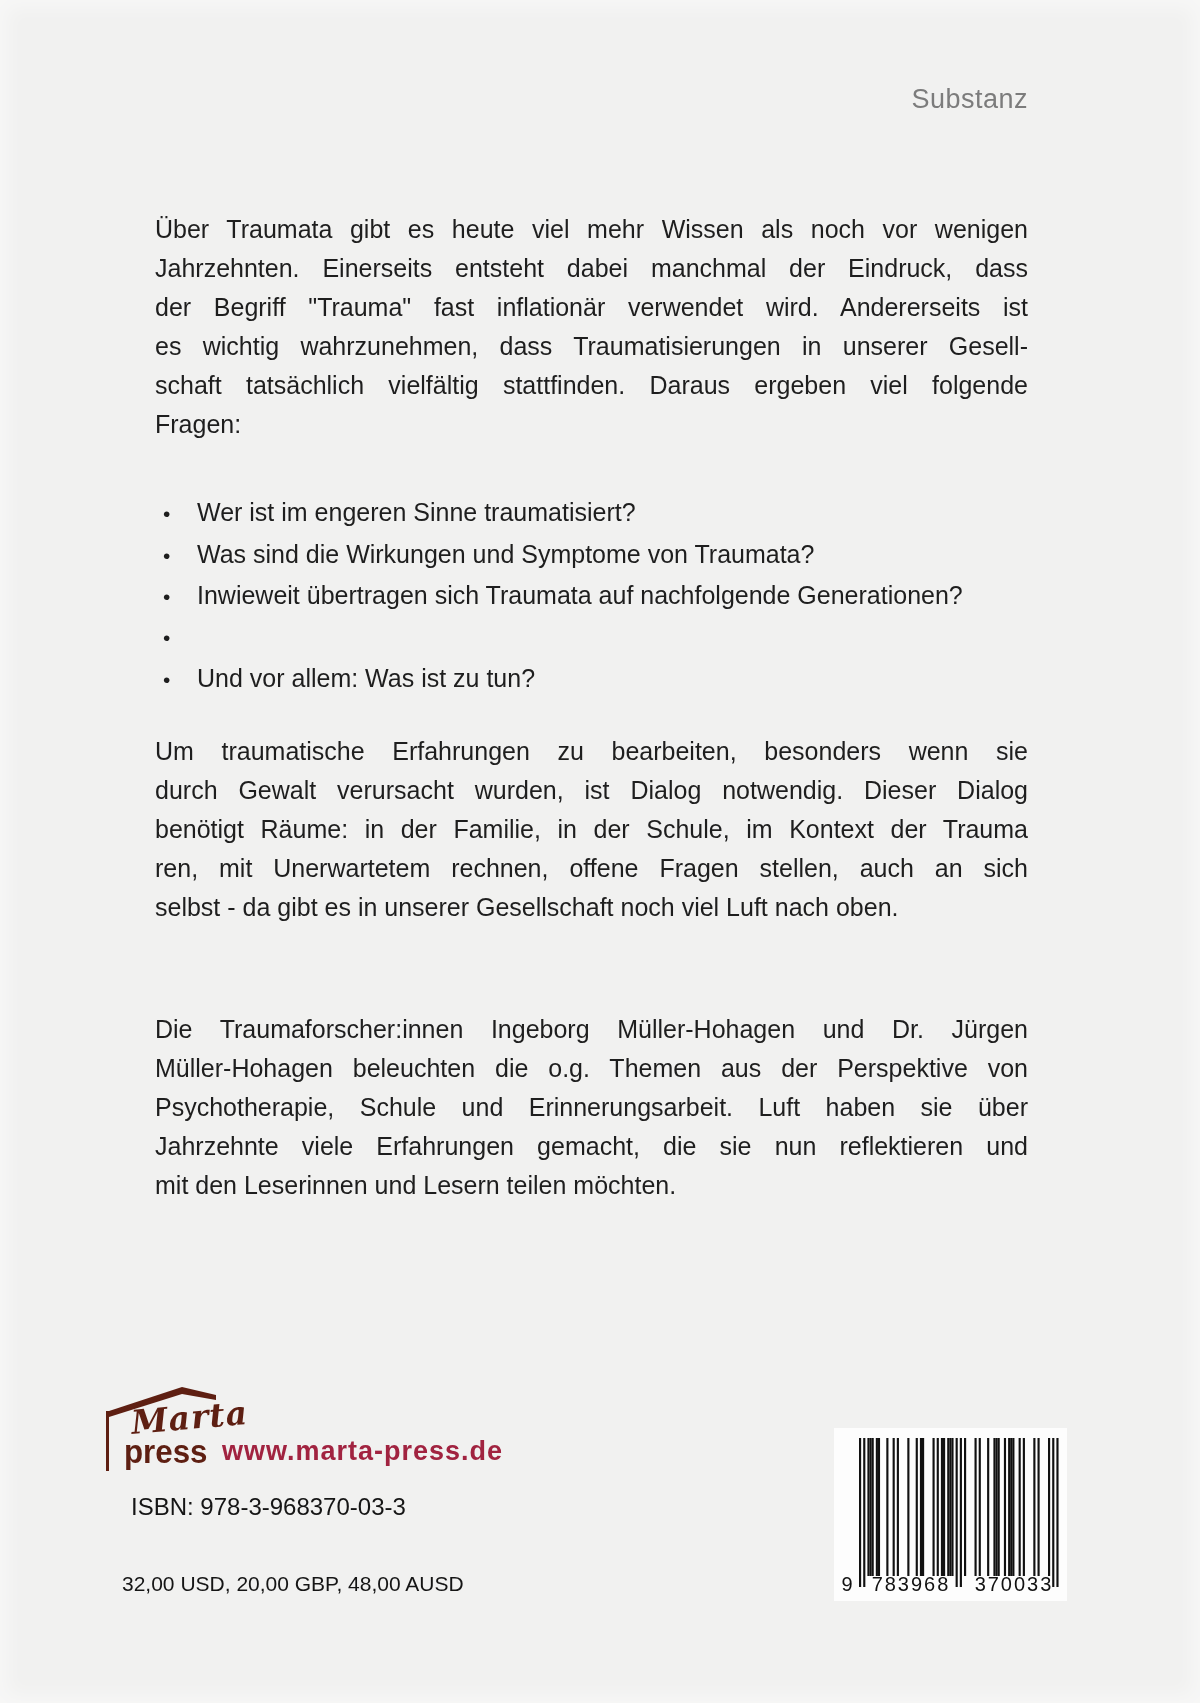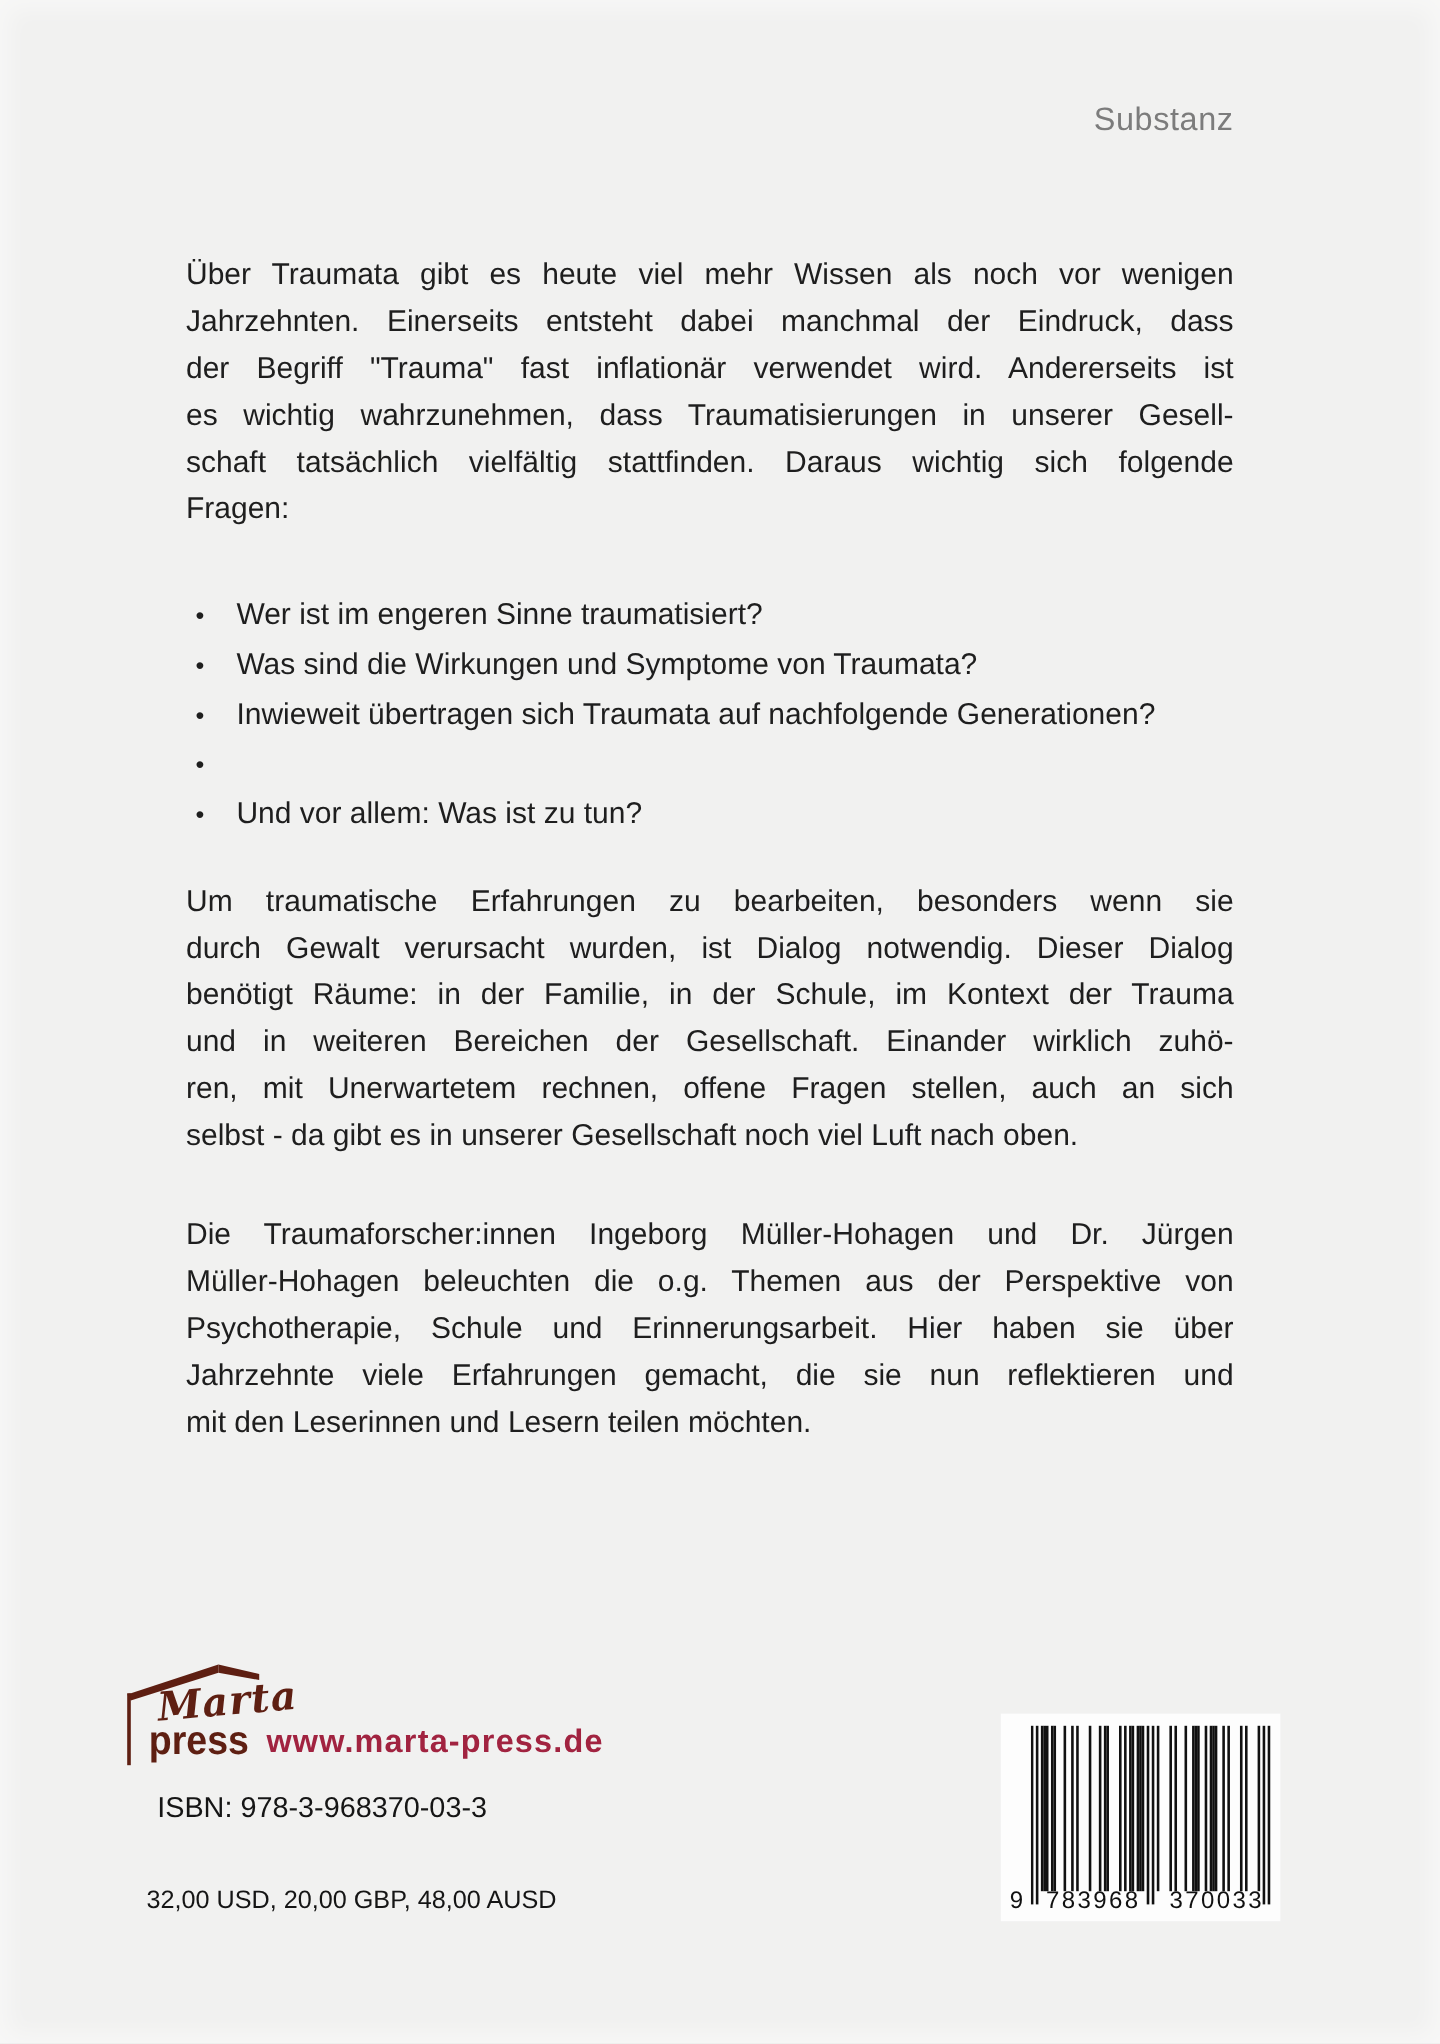--- a/index.html
+++ b/index.html
@@ -79,21 +79,21 @@
 <div class="page">
 
   <div class="series-label">Substanz</div>
 
   <div class="para p1">
 
   <div class="jline">Über Traumata gibt es heute viel mehr Wissen als noch vor wenigen</div>
       <div class="jline">Jahrzehnten. Einerseits entsteht dabei manchmal der Eindruck, dass</div>
       <div class="jline">der Begriff "Trauma" fast inflationär verwendet wird. Andererseits ist</div>
       <div class="jline">es wichtig wahrzunehmen, dass Traumatisierungen in unserer Gesell-</div>
-      <div class="jline">schaft tatsächlich vielfältig stattfinden. Daraus wichtig sich folgende</div>
+      <div class="jline">schaft tatsächlich vielfältig stattfinden. Daraus ergeben viel folgende</div>
       <div class="jline last">Fragen:</div>
     </div>
 
   <div class="bullets">
 
       <div class="bullet-item">
         <span class="dot">•</span>
         <span class="btext">Wer ist im engeren Sinne traumatisiert?</span>
       </div>
 
@@ -115,30 +115,29 @@
         <span class="dot">•</span>
         <span class="btext">Und vor allem: Was ist zu tun?</span>
       </div>
     </div>
 
   <div class="para p2">
 
   <div class="jline">Um traumatische Erfahrungen zu bearbeiten, besonders wenn sie</div>
       <div class="jline">durch Gewalt verursacht wurden, ist Dialog notwendig. Dieser Dialog</div>
       <div class="jline">benötigt Räume: in der Familie, in der Schule, im Kontext der Trauma</div>
-      <div class="jline">und in weiteren Bereichen der Gesellschaft. Einander wirklich zuhö-</div>
       <div class="jline">ren, mit Unerwartetem rechnen, offene Fragen stellen, auch an sich</div>
       <div class="jline last">selbst - da gibt es in unserer Gesellschaft noch viel Luft nach oben.</div>
     </div>
 
   <div class="para p3">
 
   <div class="jline">Die Traumaforscher:innen Ingeborg Müller-Hohagen und Dr. Jürgen</div>
       <div class="jline">Müller-Hohagen beleuchten die o.g. Themen aus der Perspektive von</div>
-      <div class="jline">Psychotherapie, Schule und Erinnerungsarbeit. Hier haben sie über</div>
+      <div class="jline">Psychotherapie, Schule und Erinnerungsarbeit. Luft haben sie über</div>
       <div class="jline">Jahrzehnte viele Erfahrungen gemacht, die sie nun reflektieren und</div>
       <div class="jline last">mit den Leserinnen und Lesern teilen möchten.</div>
     </div>
 
   <svg class="logo-mark" width="118" height="92" viewBox="0 0 118 92" aria-hidden="true">
     <path d="M4,28 L80,3 L80,10 L7,33 Z" fill="#5e1f12"></path>
     <path d="M80,3 L114,11 L114,16 L80,10 Z" fill="#5e1f12"></path>
     <rect x="4" y="27" width="3" height="60" fill="#5e1f12"></rect>
   </svg>
   <div class="logo-script">Marta</div>

